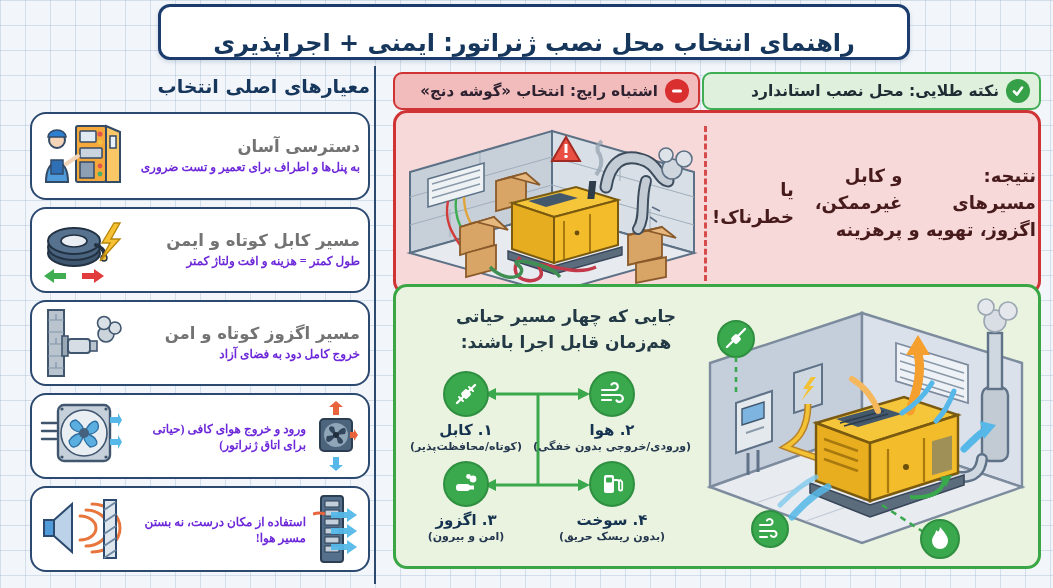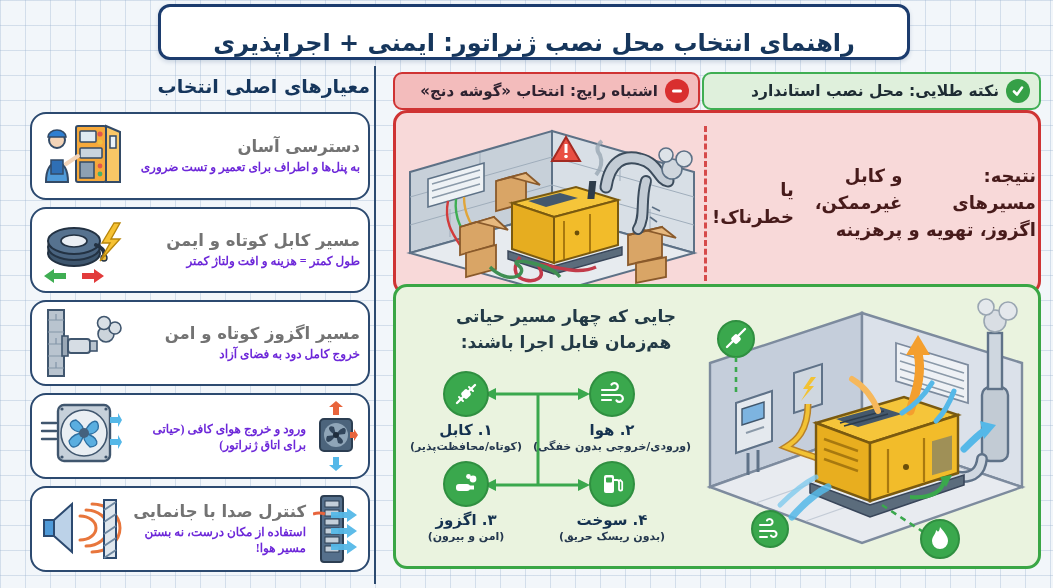--- a/index.html
+++ b/index.html
@@ -178,21 +178,20 @@
         <div class="icon-box">
           <svg width="84" height="70" viewBox="0 0 84 70">
             <rect x="4" y="26" width="10" height="16" fill="#4f9ad8" stroke="#2c4a70" stroke-width="2"></rect>
             <polygon points="14,26 32,10 32,58 14,42" fill="#bcd2e8" stroke="#2c4a70" stroke-width="2"></polygon>
             <path d="M40,22 a16,12 0 0 1 0,24 M46,16 a22,18 0 0 1 0,36 M52,10 a28,24 0 0 1 0,48" stroke="#e8763c" stroke-width="3" fill="none" stroke-linecap="round"></path>
             <rect x="64" y="6" width="12" height="58" fill="#dfe7ee" stroke="#2c4a70" stroke-width="2"></rect>
             <path d="M64,16 l12,-8 M64,28 l12,-8 M64,40 l12,-8 M64,52 l12,-8 M64,64 l12,-8" stroke="#6e87a0" stroke-width="2"></path>
           </svg>
         </div>
         <div class="txt">
-          <div class="t">کنترل صدا با جانمایی</div>
           <div class="s">استفاده از مکان درست، نه بستن مسیر هوا!</div>
         </div>
         <div class="icon-side">
           <svg width="46" height="74" viewBox="0 0 46 74">
             <rect x="8" y="4" width="22" height="66" rx="3" fill="#55708c" stroke="#2c3e52" stroke-width="2"></rect>
             <g fill="#c3cfda" stroke="#2c3e52" stroke-width="1">
               <rect x="12" y="9" width="14" height="6"></rect>
                 <rect x="12" y="18" width="14" height="6"></rect>
               <rect x="12" y="27" width="14" height="6"></rect>
                 <rect x="12" y="36" width="14" height="6"></rect>

